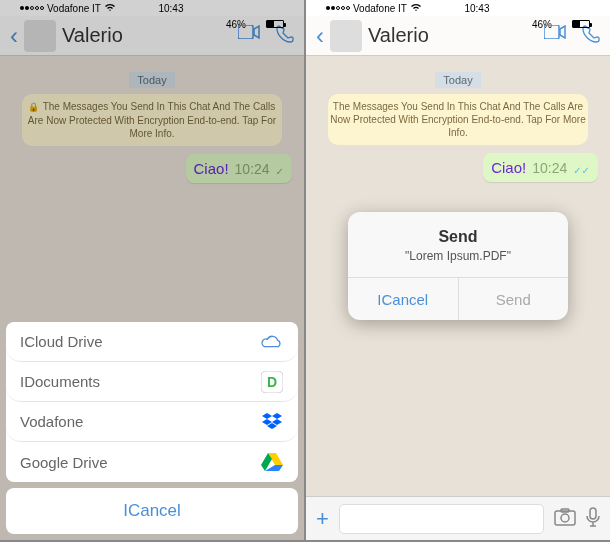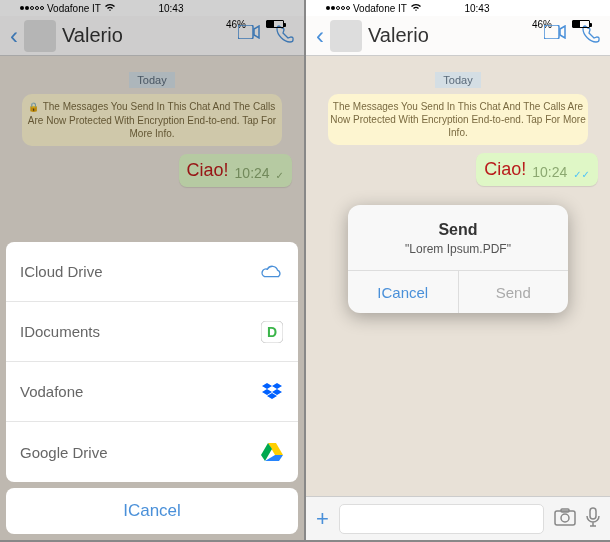--- a/index.html
+++ b/index.html
@@ -26,37 +26,37 @@
     .hicon { color: #4a90d9; }
     
     
     .chat { padding: 8px; }
     .day-label { text-align: center; margin: 6px 0; }
     .day-label span { background: rgba(210,222,230,0.9); padding: 2px 8px; border-radius: 0; font-size: 11px; color: #5a6a7a; }
     .info-banner { background: #fdf5d0; border-radius: 10px; padding: 6px 2px; margin: 6px 14px; text-align: center; font-size: 10px; color: #7a6a40; line-height: 1.3; }
     .lock { font-size: 9px; }
     .msg-row { display: flex; justify-content: flex-end; margin: 8px 4px; }
     .bubble { background: #dff7c6; border-radius: 8px; padding: 6px 8px; display: flex; align-items: flex-end; gap: 6px; box-shadow: 0 1px 1px rgba(0,0,0,0.1); }
-    .bubble-text { font-size: 18px; color: #b91c1c; }
+    .bubble-text { font-size: 15px; color: #6d28d9; }
     .bubble-time { font-size: 14px; color: #8ba870; }
     .bubble-check { font-size: 10px; color: #8ba870; }
     
     
     .dim { position: absolute; inset: 0; background: rgba(0,0,0,0.18); }
     
     
     .sheet { position: absolute; bottom: 0; left: 0; right: 0; padding: 6px; }
     .sheet-group { background: #fff; border-radius: 8px; overflow: hidden; margin-bottom: 6px; }
-    .sheet-item { height: 60px; display: flex; align-items: center; justify-content: space-between; padding: 0 14px; border-bottom: 1px solid #e5e5e5; font-size: 15px; color: #666; }
+    .sheet-item { height: 40px; display: flex; align-items: center; justify-content: space-between; padding: 0 14px; border-bottom: 1px solid #e5e5e5; font-size: 15px; color: #666; border-radius: 15px; }
     .sheet-item:last-child { border-bottom: none; }
     .sheet-icon { width: 24px; height: 24px; display: flex; align-items: center; justify-content: center; }
     .sheet-cancel { background: #fff; border-radius: 8px; height: 46px; display: flex; align-items: center; justify-content: center; font-size: 17px; color: #4a90d9; }
     
     
-    .alert { position: absolute; top: 205px; left: 50%; transform: translateX(-50%); width: 220px; background: #f8f8f8; border-radius: 12px; overflow: hidden; box-shadow: 0 4px 18px rgba(0,0,0,0.3); }
+    .alert { position: absolute; top: 212px; left: 50%; transform: translateX(-50%); width: 220px; background: #f8f8f8; border-radius: 12px; overflow: hidden; box-shadow: 0 4px 18px rgba(0,0,0,0.3); }
     .alert-body { padding: 16px 10px 14px; text-align: center; }
     .alert-title { font-size: 16px; font-weight: 600; color: #333; margin-bottom: 3px; }
     .alert-line { font-size: 12px; color: #555; }
     .alert-buttons { display: flex; border-top: 1px solid #ddd; }
     .alert-btn { flex: 1; height: 42px; display: flex; align-items: center; justify-content: center; font-size: 15px; }
     .alert-btn.cancel { color: #4a90d9; border-right: 1px solid #ddd; }
     .alert-btn.send { color: #aaa; }
     
     
     .inputbar { position: absolute; bottom: 0; left: 0; right: 0; height: 44px; background: #f5f5f5; border-top: 1px solid #ccc; display: flex; align-items: center; padding: 0 10px; gap: 10px; }

